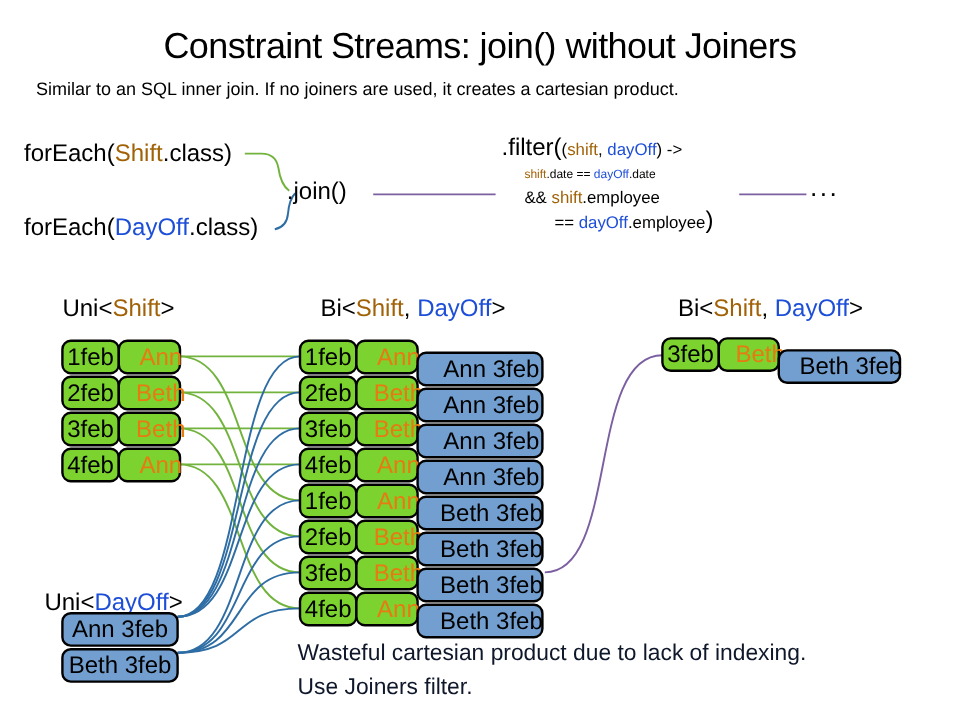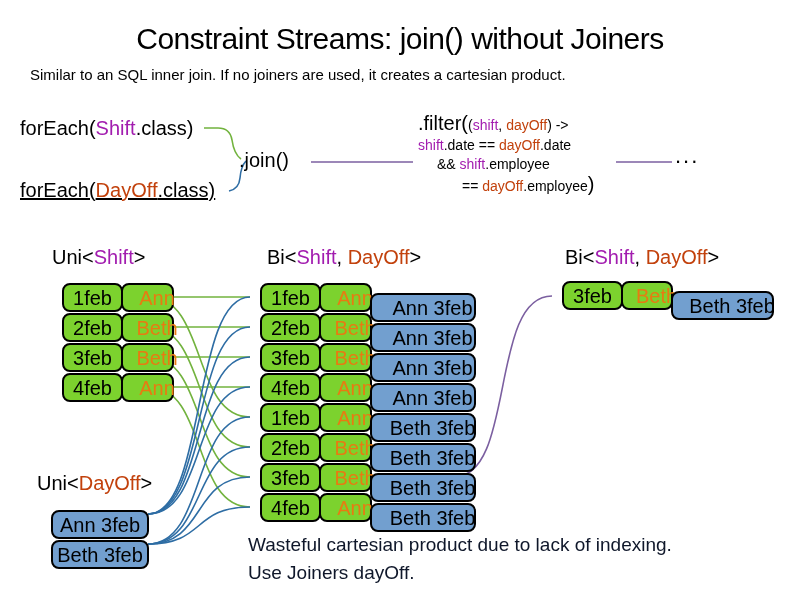--- a/index.html
+++ b/index.html
@@ -6,47 +6,47 @@
   .slide{position:relative;width:800px;height:600px;background:#fff;overflow:hidden;
          font-family:"Liberation Sans",sans-serif;color:#000;}
   .abs{position:absolute;}
   .title{top:22px;left:0;width:800px;text-align:center;font-size:30px;letter-spacing:-0.5px;}
   .subtitle{top:66px;left:0;width:800px;font-size:15px;padding-left:30px;}
   #connector-svg{position:absolute;top:0;left:0;z-index:1;}
   .line-green{stroke:#72b33e;stroke-width:1.6;fill:none;}
   .line-blue{stroke:#2e6da4;stroke-width:1.6;fill:none;}
   .line-purple{stroke:#7b5fa0;stroke-width:1.6;fill:none;}
   .code{font-size:20px;z-index:2;}
-  .t-shift{color:#a21caf;}
-  .t-dayoff{color:#c2410c;}
+  .t-shift{color:#a16207;}
+  .t-dayoff{color:#1d4ed8;}
   .fe1{left:20px;top:117px;}
-  .fe2{left:20px;top:179px;text-decoration:underline;}
+  .fe2{left:20px;top:179px;}
   .join{left:239px;top:149px;}
   .filter{left:418px;top:112px;z-index:2;}
   .filter .f1{font-size:20px;}
   .filter .sm{font-size:14px;}
-  .filter .f2{font-size:14px;line-height:19px;margin-top:1px;}
+  .filter .f2{margin-left:19px;font-size:10px;line-height:19px;margin-top:1px;}
   .filter .f3{margin-left:19px;font-size:14px;line-height:19px;}
   .filter .f4{margin-left:44px;font-size:14px;line-height:20px;}
   .filter .bigp{font-size:20px;}
   .ellipsis{left:675px;top:143px;font-size:22px;letter-spacing:2px;z-index:2;}
   .colhead{font-size:20px;z-index:2;white-space:nowrap;}
   .h-unishift{left:52px;top:246px;}
   .h-bicenter{left:267px;top:246px;}
   .h-biresult{left:565px;top:246px;}
-  .h-unidayoff{left:37px;top:472px;}
+  .h-unidayoff{left:37px;top:491px;}
   .row{position:absolute;display:flex;z-index:2;}
   .cell{box-sizing:border-box;height:29px;border:2px solid #000;border-radius:8px;
         display:flex;align-items:center;justify-content:center;font-size:20px;line-height:1;
         white-space:nowrap;}
   .cell + .cell{margin-left:-2px;padding-left:19px;}
   .g{background:#7cd22e;}
   .b{background:#729fcf;margin-top:10px;}
   .name{color:#e87a12;}
-  .w-date{width:61px;margin-left:11px;}
+  .w-date{width:49px;}
   .w-name{width:53px;}
   .w-pair{width:106px;}
   .w-rname{width:52px;}
   .w-rpair{width:103px;}
   .w-day{width:98px;}
   .warning{left:248px;top:531px;font-size:19px;line-height:28px;color:#0f172a;z-index:2;}
 </style>
 </head>
 <body>
 
@@ -168,16 +168,16 @@
 
   <div class="row" style="left:51px;top:500px;">
       <div class="cell b w-day">Ann 3feb</div>
     </div>
   <div class="row" style="left:51px;top:530px;">
       <div class="cell b w-day">Beth 3feb</div>
     </div>
 
   <div class="abs warning">
     <div>Wasteful cartesian product due to lack of indexing.</div>
-    <div>Use Joiners dayOff.</div>
+    <div>Use Joiners filter.</div>
   </div>
 
 </div>
 
 </body></html>

